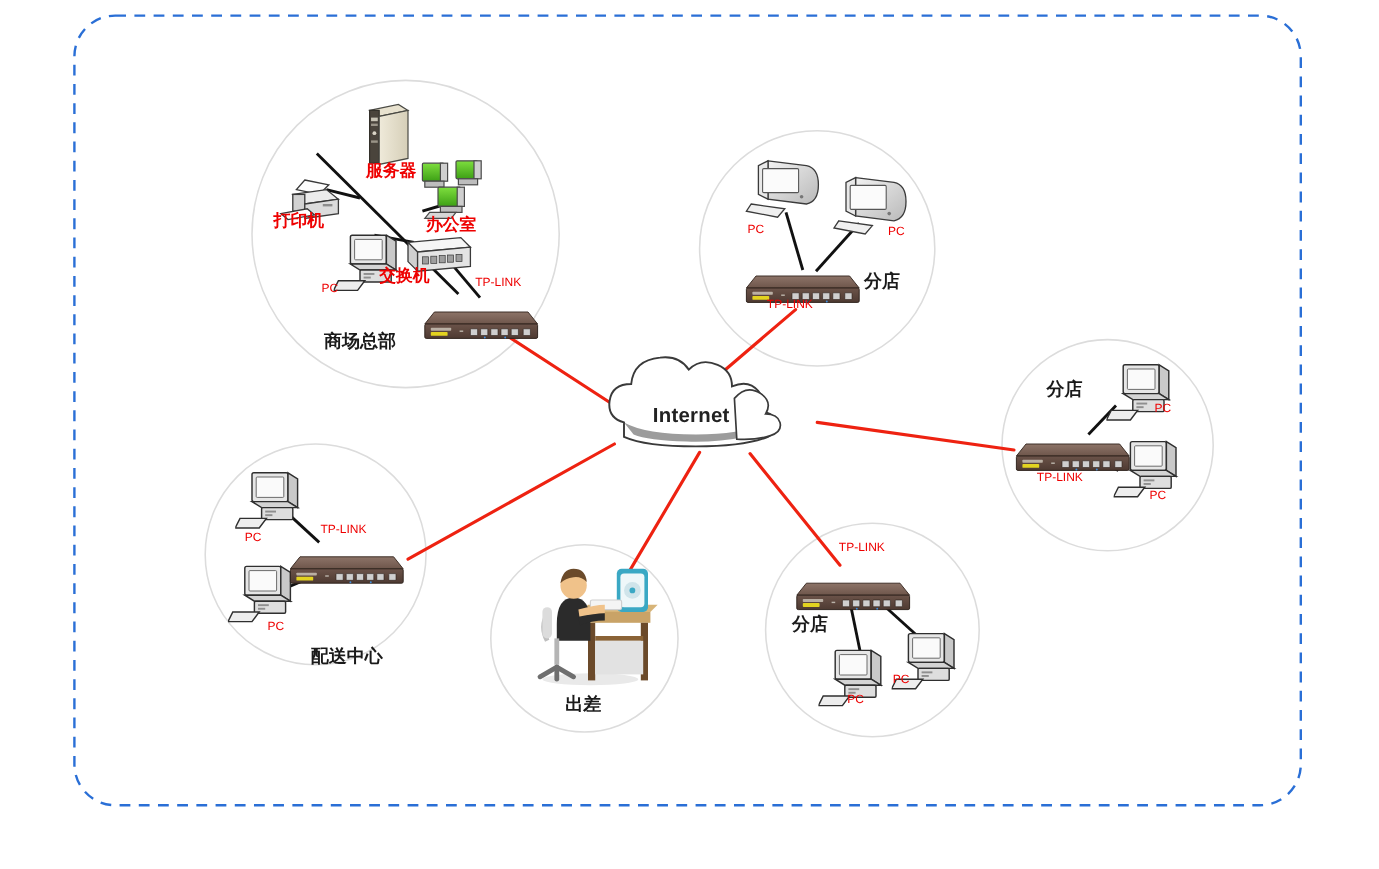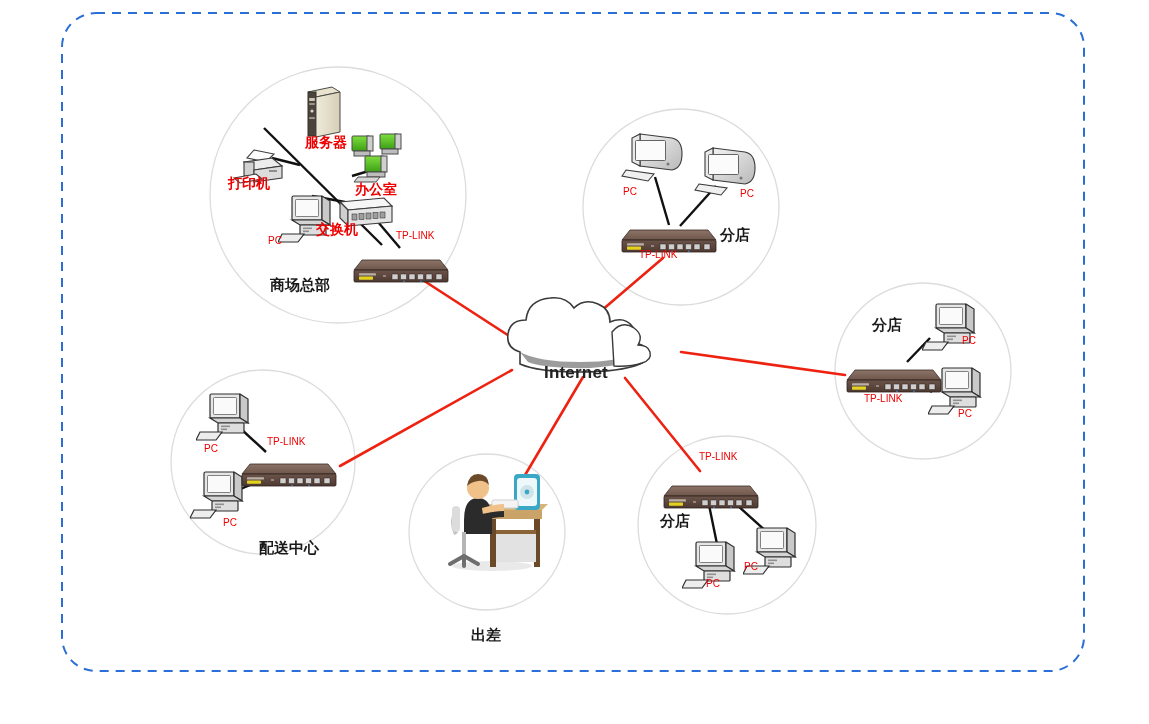--- a/index.html
+++ b/index.html
@@ -4,21 +4,21 @@
 <style>
   html,body{margin:0;padding:0;background:#ffffff;}
   body{width:1149px;height:724px;position:relative;overflow:hidden;
        font-family:"Liberation Sans","DejaVu Sans",sans-serif;}
   #stage{position:absolute;left:0;top:0;width:1149px;height:724px;}
   #svgroot{position:absolute;left:0;top:0;width:1149px;height:724px;}
   .lbl{position:absolute;white-space:nowrap;line-height:1;}
   .lbl-red{color:#ee0000;font-size:10px;font-weight:400;}
   .lbl-red-b{color:#ee0000;font-size:14px;font-weight:700;}
   .lbl-black-b{color:#1a1a1a;font-size:15px;font-weight:700;}
-  .lbl-cloud{color:#222222;font-size:17px;font-weight:700;letter-spacing:.2px;margin-top:26px;}
+  .lbl-cloud{color:#222222;font-size:17px;font-weight:700;letter-spacing:.2px;}
 </style>
 </head>
 <body>
 
 <div id="stage">
 
 <svg id="svgroot" viewBox="0 0 1149 724">
   <defs>
     <linearGradient id="routerTop" x1="0" y1="0" x2="0" y2="1">
       <stop offset="0" stop-color="#8d7468"></stop>
@@ -251,41 +251,41 @@
     <use href="#sym-router" x="662" y="472" width="100" height="40"></use>
     <use href="#sym-pc" x="682" y="536" width="64" height="60"></use>
     <use href="#sym-pc" x="743" y="522" width="64" height="60"></use>
   </g>
 </svg>
 
 <div class="lbl lbl-cloud" style="left:544px;top:338px;">Internet</div>
 
 <div class="lbl lbl-red-b" style="left:305px;top:135px;">服务器</div>
 <div class="lbl lbl-red-b" style="left:228px;top:176px;">打印机</div>
-<div class="lbl lbl-red-b" style="left:355px;top:182px;">办公室</div>
+<div class="lbl lbl-red-b" style="left:355px;top:182px;font-family:Liberation Mono, monospace;">办公室</div>
 <div class="lbl lbl-red" style="left:268px;top:236px;">PC</div>
 <div class="lbl lbl-red-b" style="left:316px;top:222px;">交换机</div>
 <div class="lbl lbl-red" style="left:396px;top:231px;">TP-LINK</div>
 <div class="lbl lbl-black-b" style="left:270px;top:277px;">商场总部</div>
 
 <div class="lbl lbl-red" style="left:623px;top:187px;">PC</div>
 <div class="lbl lbl-red" style="left:740px;top:189px;">PC</div>
 <div class="lbl lbl-red" style="left:639px;top:250px;">TP-LINK</div>
 <div class="lbl lbl-black-b" style="left:720px;top:227px;">分店</div>
 
 <div class="lbl lbl-black-b" style="left:872px;top:317px;">分店</div>
 <div class="lbl lbl-red" style="left:962px;top:336px;">PC</div>
 <div class="lbl lbl-red" style="left:958px;top:409px;">PC</div>
 <div class="lbl lbl-red" style="left:864px;top:394px;">TP-LINK</div>
 
 <div class="lbl lbl-red" style="left:204px;top:444px;">PC</div>
 <div class="lbl lbl-red" style="left:223px;top:518px;">PC</div>
 <div class="lbl lbl-red" style="left:267px;top:437px;">TP-LINK</div>
 <div class="lbl lbl-black-b" style="left:259px;top:496px;margin-top:44px;">配送中心</div>
 
-<div class="lbl lbl-black-b" style="left:471px;top:580px;margin-top:47px;">出差</div>
+<div class="lbl lbl-black-b" style="left:471px;top:580px;">出差</div>
 
 <div class="lbl lbl-red" style="left:699px;top:452px;">TP-LINK</div>
 <div class="lbl lbl-black-b" style="left:660px;top:513px;">分店</div>
 <div class="lbl lbl-red" style="left:706px;top:579px;">PC</div>
 <div class="lbl lbl-red" style="left:744px;top:562px;">PC</div>
 
 </div>
 
 </body></html>

